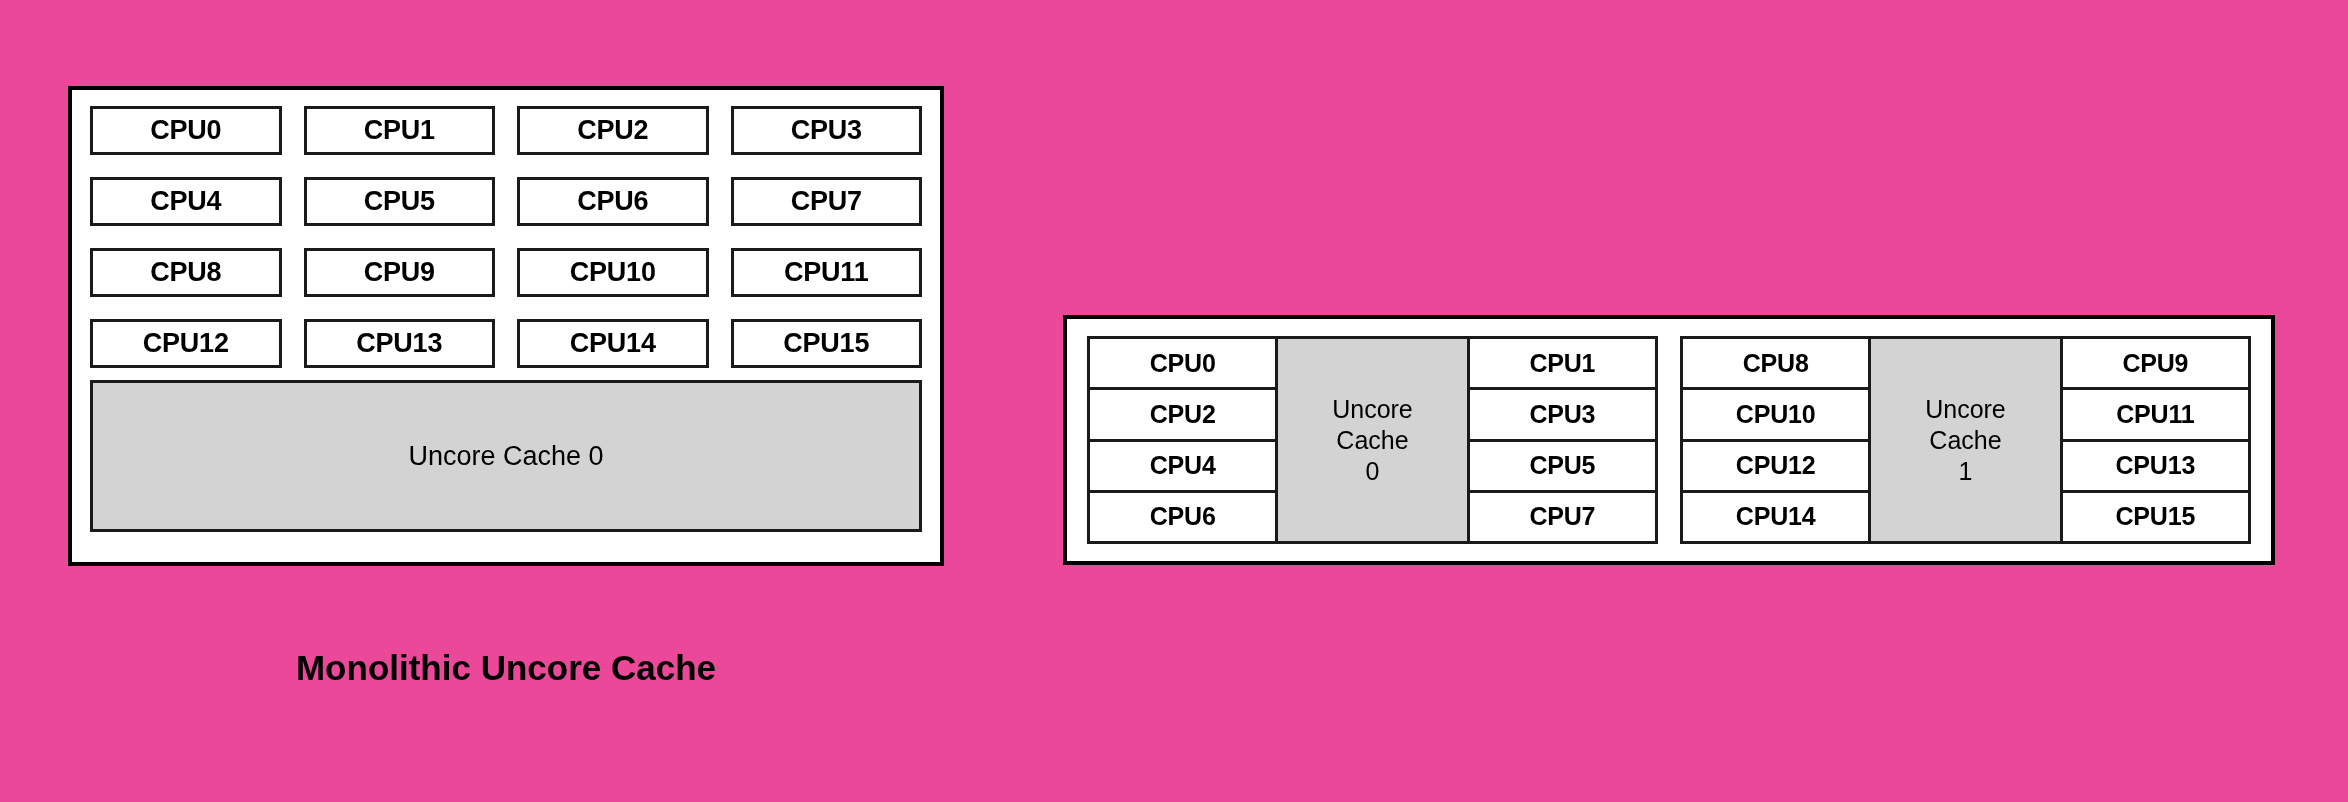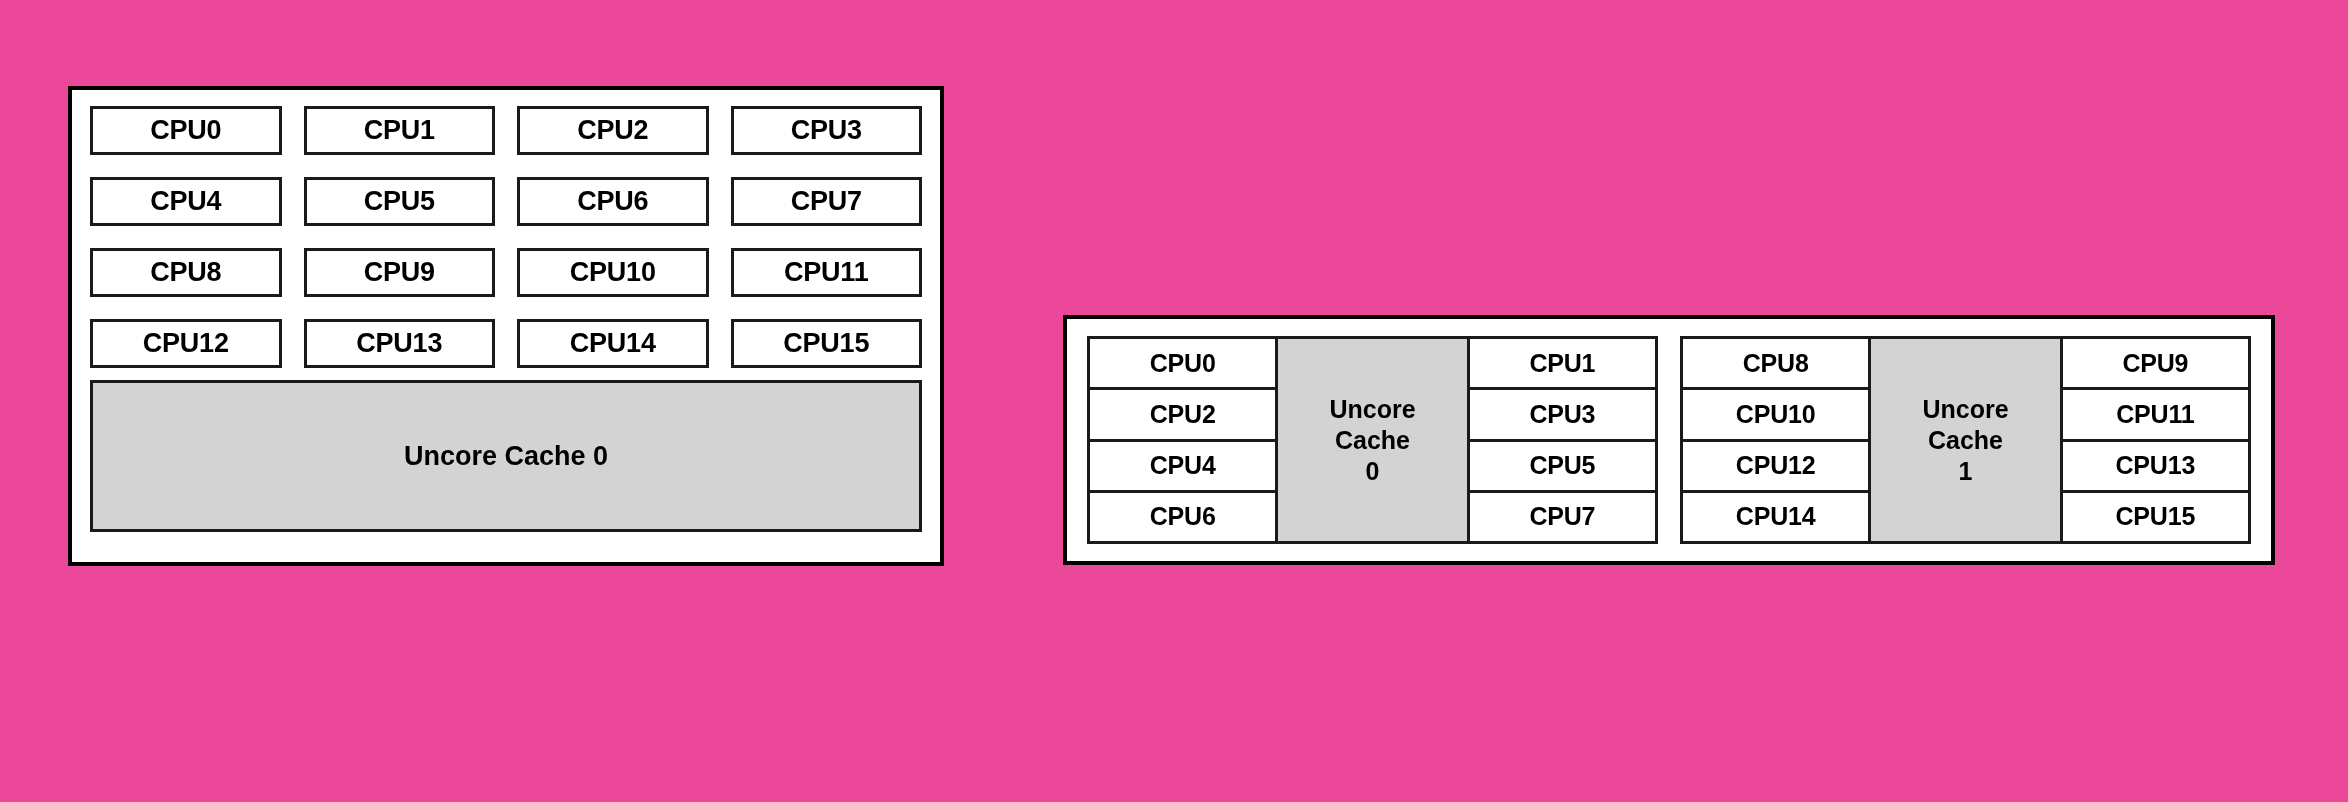--- a/index.html
+++ b/index.html
@@ -40,21 +40,21 @@
     color: #000000;
     letter-spacing: -0.2px;
   }
   .cache-box {
     box-sizing: border-box;
     border: 3px solid #1a1a1a;
     background: #d3d3d3;
     display: flex;
     align-items: center;
     justify-content: center;
-    font-weight: bold;
+    font-weight: normal;
     color: #000000;
     text-align: center;
   }
 
   
   #mono-frame {
     left: 68px;
     top: 86px;
     width: 876px;
     height: 480px;
@@ -163,20 +163,21 @@
         <div class="cpu-box">CPU13</div>
         <div class="cpu-box">CPU14</div>
         <div class="cpu-box">CPU15</div>
       </div>
 
       <div class="cache-box" id="mono-cache">Uncore Cache 0</div>
 
     </div>
   </div>
 
+  <div class="caption" id="caption-mono">Monolithic Uncore Cache</div>
 
   <div class="frame" id="split-frame">
     <div id="split-inner">
 
       <div class="split-group">
         <div class="split-col left-col">
           <div class="cpu-box">CPU0</div>
           <div class="cpu-box">CPU2</div>
           <div class="cpu-box">CPU4</div>
           <div class="cpu-box">CPU6</div>

